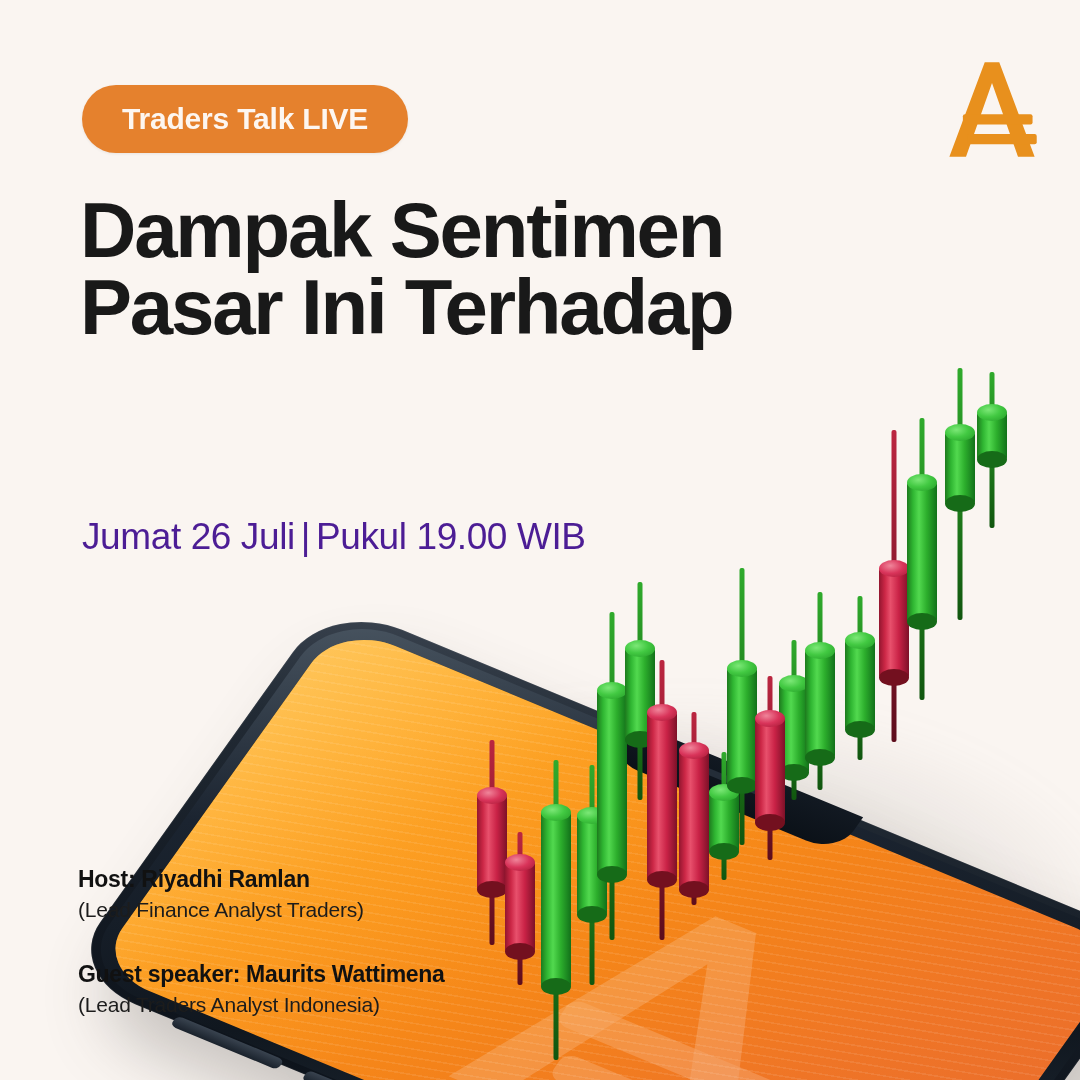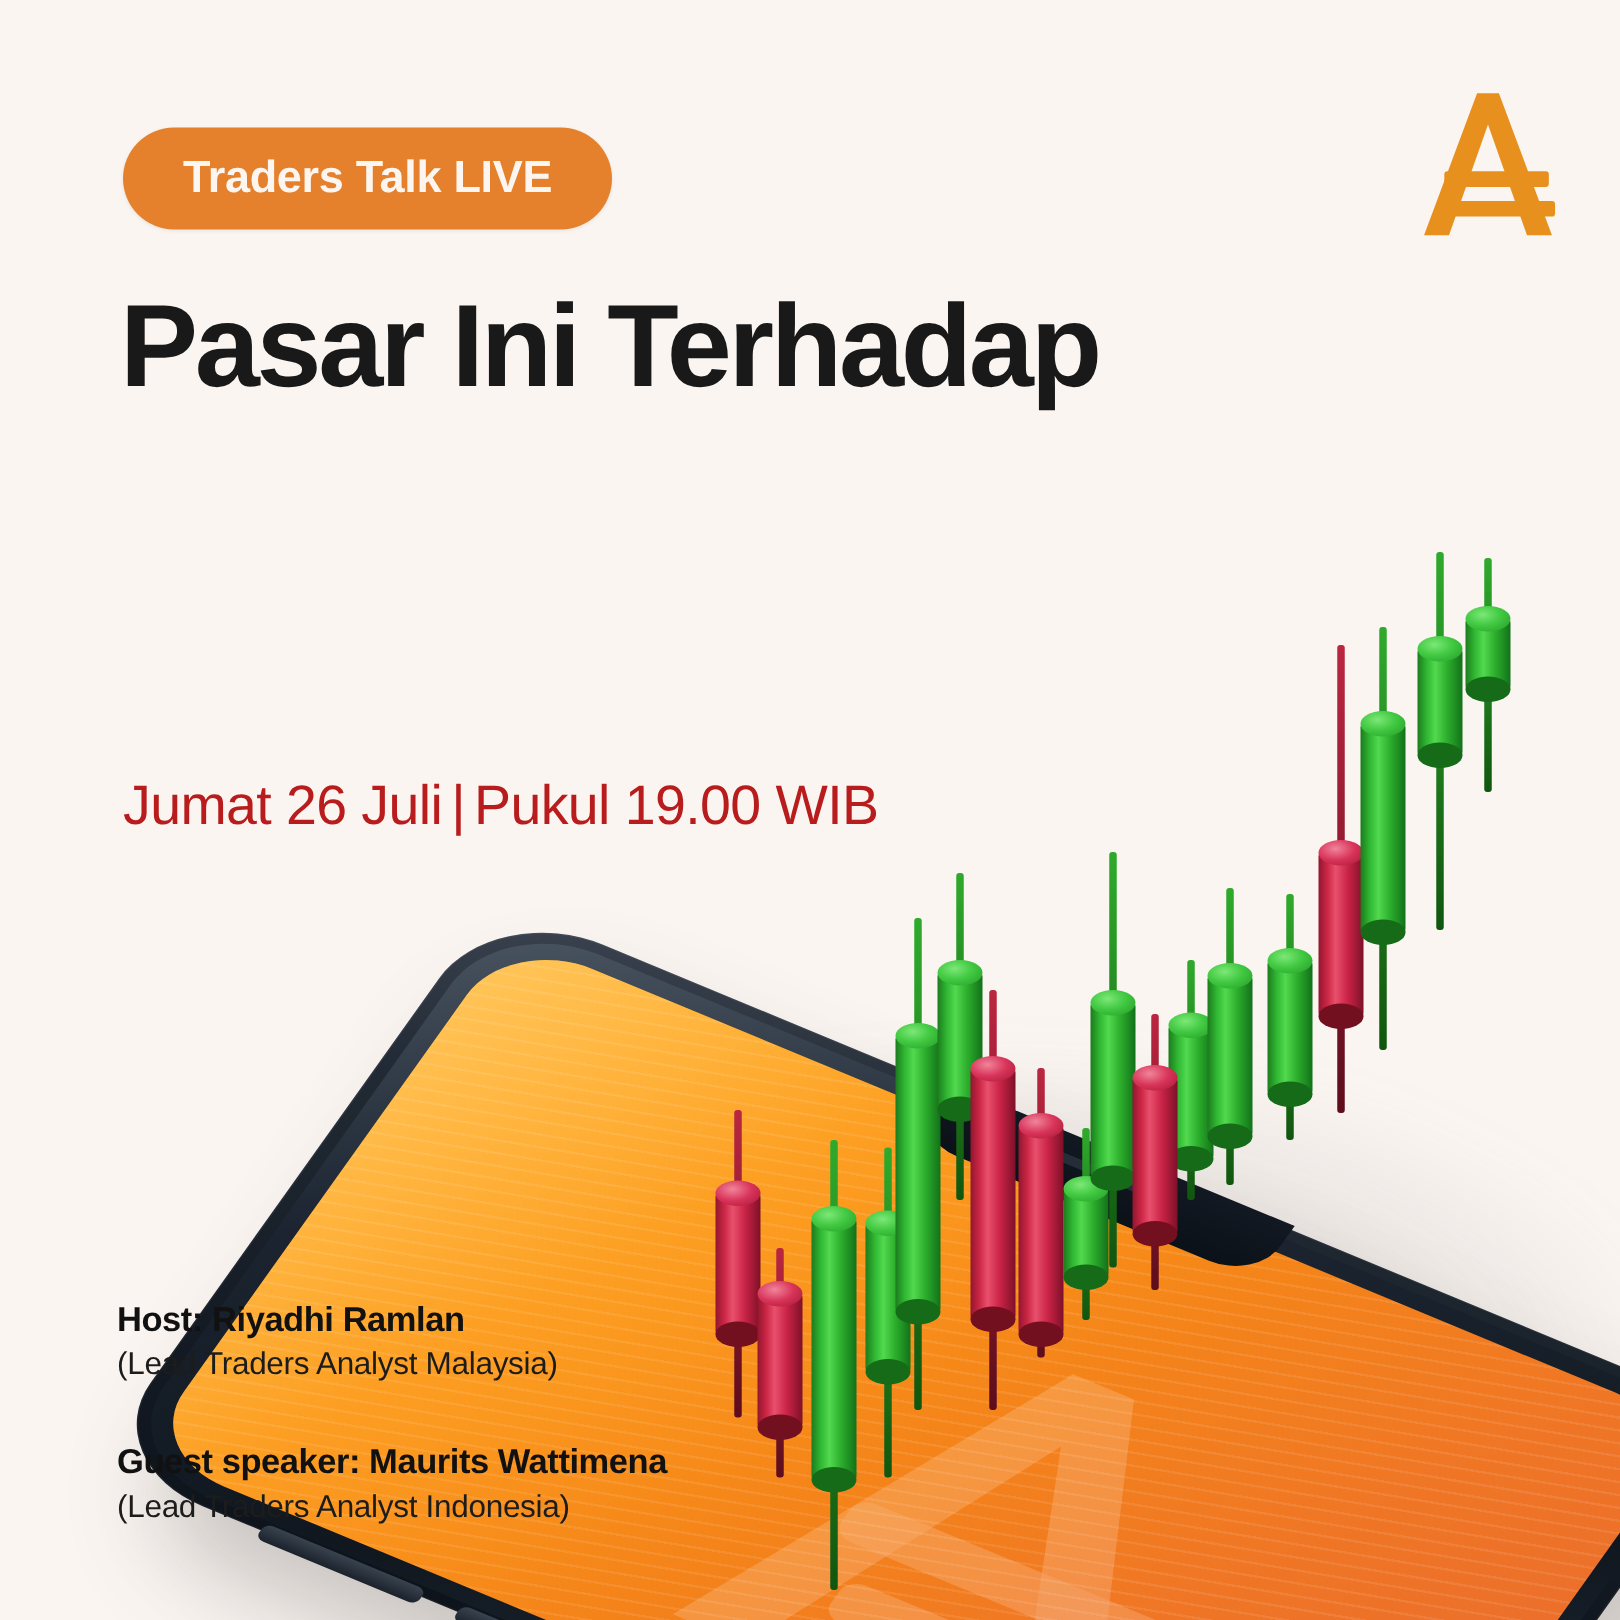--- a/index.html
+++ b/index.html
@@ -141,21 +141,21 @@
     width:740px;
     color:#191919;
     font-size:78px;
     font-weight:bold;
     line-height:.99;
     letter-spacing:-2.2px;
   }
   .title .ln { display:block; }
   .subtitle {
     position:absolute; left:82px; top:516px;
-    color:#b91c1c;
+    color:#4c1d95;
     font-size:37px;
     font-weight:normal;
     letter-spacing:-.4px;
     white-space:nowrap;
   }
   .subtitle .sep { font-weight:300; padding:0 6px; }
 
   .credits { position:absolute; left:78px; top:866px; }
   .cred-block { margin-bottom:39px; }
   .cred-block:last-child { margin-bottom:12px; }
@@ -337,31 +337,32 @@
           <div class="cap"></div>
         </div>
       </div>
     </div>
 
   <div class="badge" style="background: rgb(229, 129, 45);">
     <span>Traders Talk LIVE</span>
   </div>
 
   <div class="title">
+    <span class="ln">Dampak Sentimen</span>
     <span class="ln">Pasar Ini Terhadap</span>
   </div>
 
   <div class="subtitle">
     <span>Jumat 26 Juli</span><span class="sep">|</span><span>Pukul 19.00 WIB</span>
   </div>
 
   <div class="credits">
     <div class="cred-block">
       <div class="cred-name">Host: Riyadhi Ramlan</div>
-      <div class="cred-role">(Lead Traders Analyst Malaysia)</div>
+      <div class="cred-role">(Lead Finance Analyst Traders)</div>
     </div>
     <div class="cred-block">
       <div class="cred-name">Guest speaker: Maurits Wattimena</div>
       <div class="cred-role">(Lead Traders Analyst Indonesia)</div>
     </div>
   </div>
 
   <div class="logo">
     <svg viewBox="0 0 200 196" id="brand-logo-svg">
       <g fill="#e8901d">

